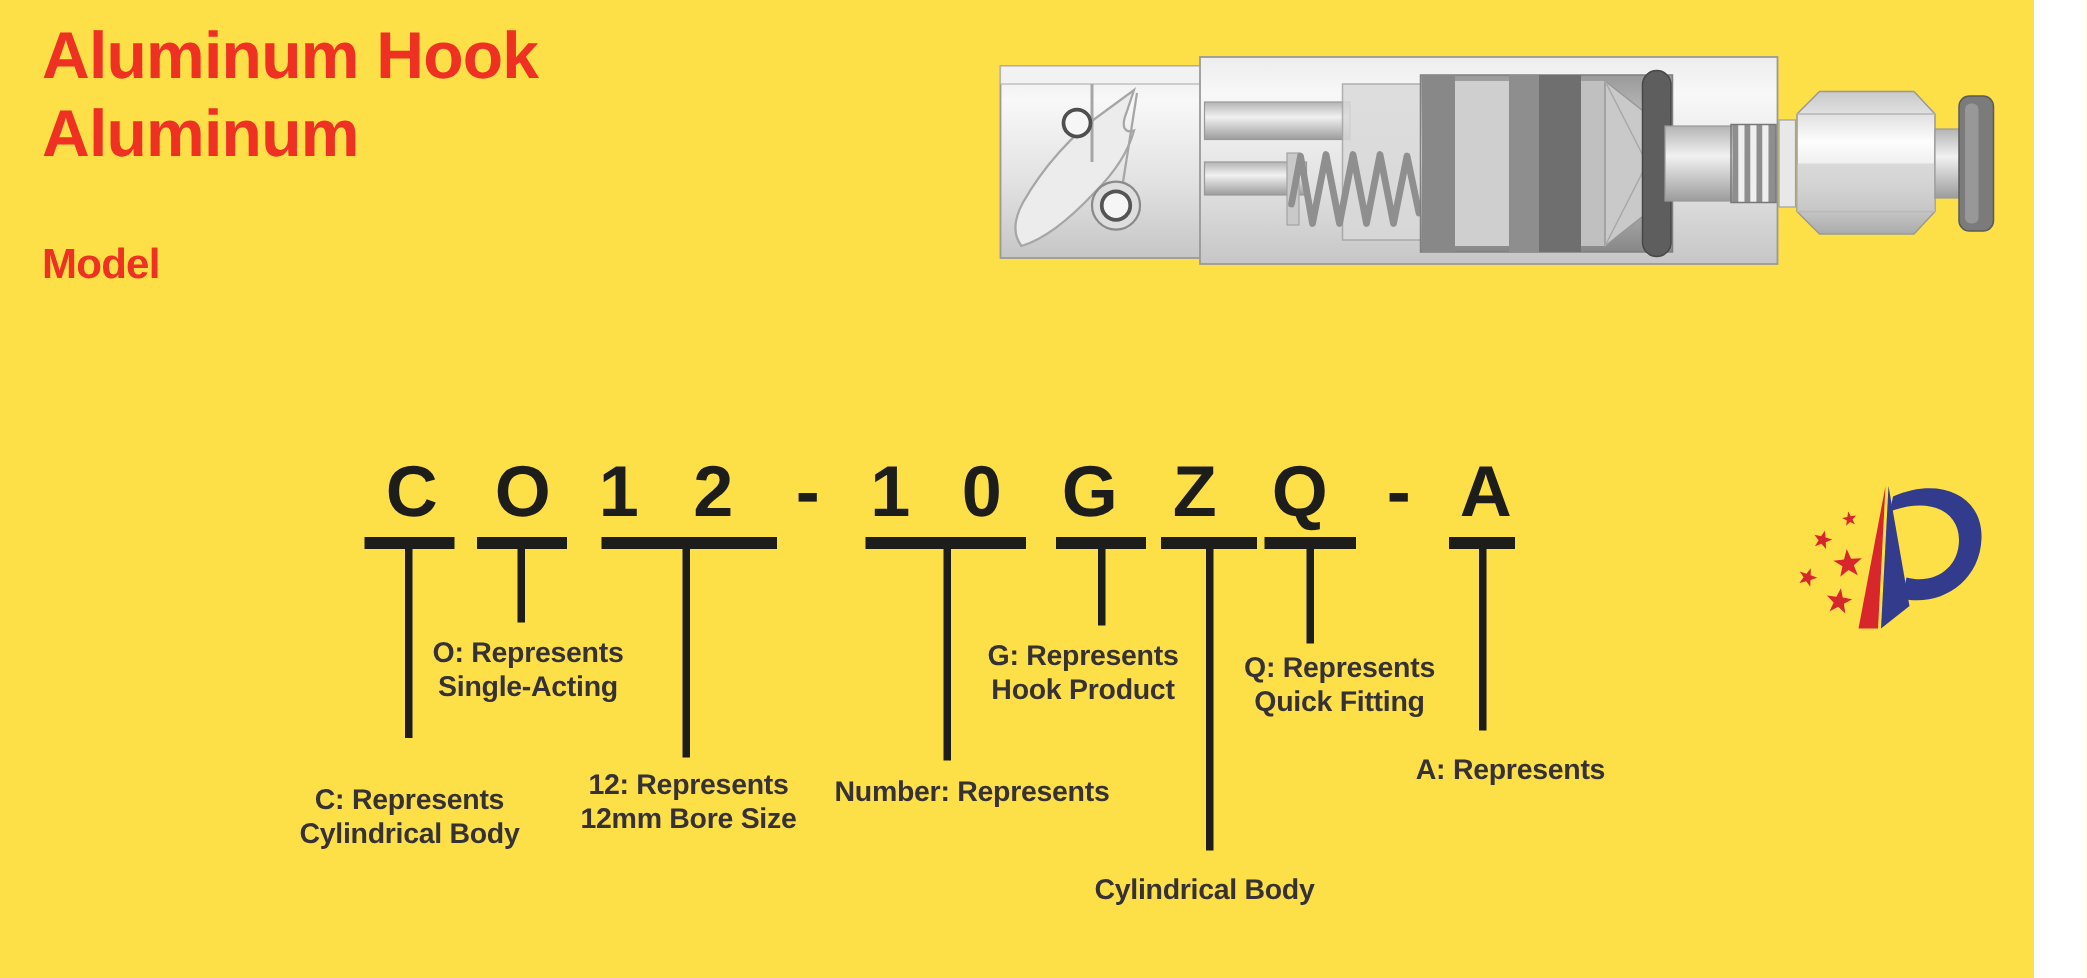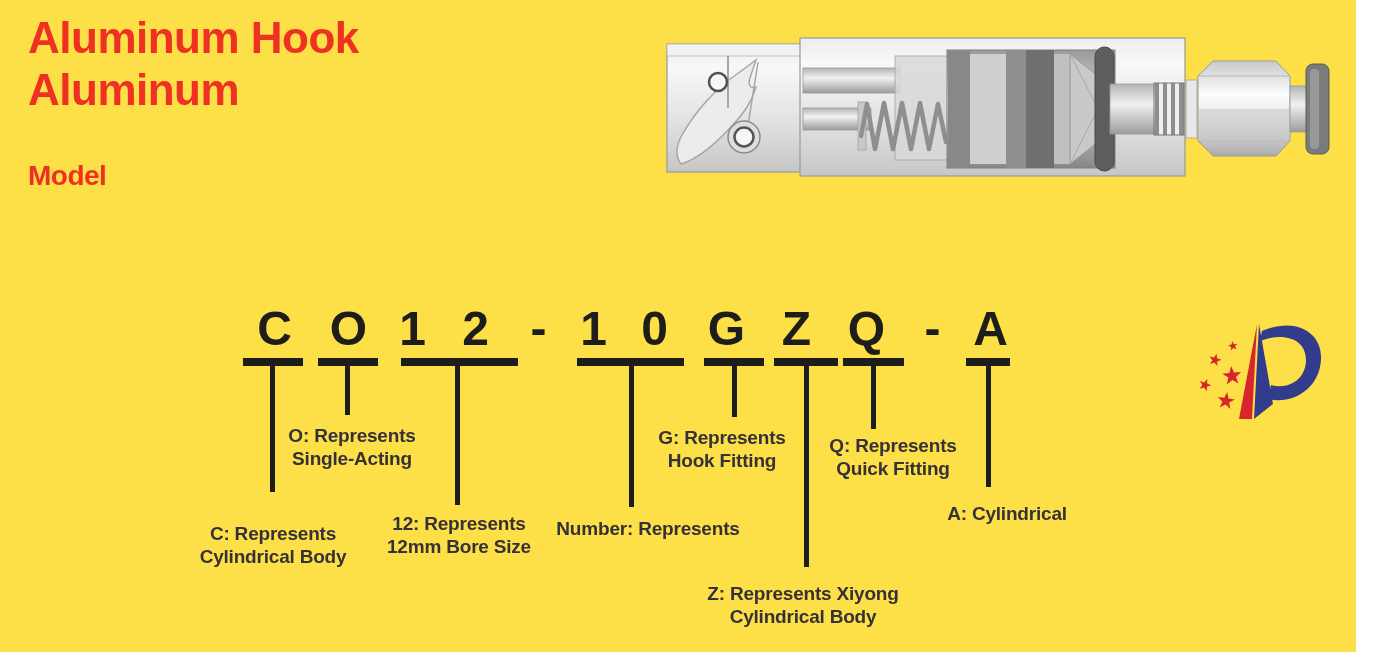--- a/index.html
+++ b/index.html
@@ -206,38 +206,37 @@
       </div>
       <div class="conn-bar" style="left: 577px; top: 358px; width: 107px; height: 8px;"></div>
       <div class="conn-stem" style="left: 628.5px; top: 366px; width: 5px; height: 141px;"></div>
       <div class="seg-label" style="left: 648px; top: 517px;">
         <div>Number: Represents</div>
       </div>
       <div class="conn-bar" style="left: 704px; top: 358px; width: 60px; height: 8px;"></div>
       <div class="conn-stem" style="left: 731.5px; top: 366px; width: 5px; height: 51px;"></div>
       <div class="seg-label" style="left: 722px; top: 426px;">
         <div>G: Represents</div>
-        <div>Hook Fitting</div>
+        <div>Hook Product</div>
       </div>
       <div class="conn-bar" style="left: 774px; top: 358px; width: 64px; height: 8px;"></div>
       <div class="conn-stem" style="left: 803.5px; top: 366px; width: 5px; height: 201px;"></div>
       <div class="seg-label" style="left: 803px; top: 582px;">
-        <div>Z: Represents Xiyong</div>
         <div>Cylindrical Body</div>
       </div>
       <div class="conn-bar" style="left: 843px; top: 358px; width: 61px; height: 8px;"></div>
       <div class="conn-stem" style="left: 870.5px; top: 366px; width: 5px; height: 63px;"></div>
       <div class="seg-label" style="left: 893px; top: 434px;">
         <div>Q: Represents</div>
         <div>Quick Fitting</div>
       </div>
       <div class="conn-bar" style="left: 966px; top: 358px; width: 44px; height: 8px;"></div>
       <div class="conn-stem" style="left: 985.5px; top: 366px; width: 5px; height: 121px;"></div>
       <div class="seg-label" style="left: 1007px; top: 502px;">
-        <div>A: Cylindrical</div>
+        <div>A: Represents</div>
       </div>
     </div>
 
   <svg class="patent-logo" viewBox="0 0 140 110" aria-hidden="true">
     <defs>
       <path id="star" d="M0,-1 L0.235,-0.324 L0.951,-0.309 L0.380,0.124 L0.588,0.809 L0,0.4 L-0.588,0.809 L-0.380,0.124 L-0.951,-0.309 L-0.235,-0.324 Z"></path>
     </defs>
     <polygon points="67,9 49,104 62,104" fill="#d7262c"></polygon>
     <polygon points="69,9 64,104 83,89" fill="#333b8d"></polygon>
     <path d="M72,16 C104,2 132,16 131,44 C130,74 102,90 78,84 L81,70 C99,75 116,64 116,45 C116,26 97,16 70,26 Z" fill="#333b8d"></path>

